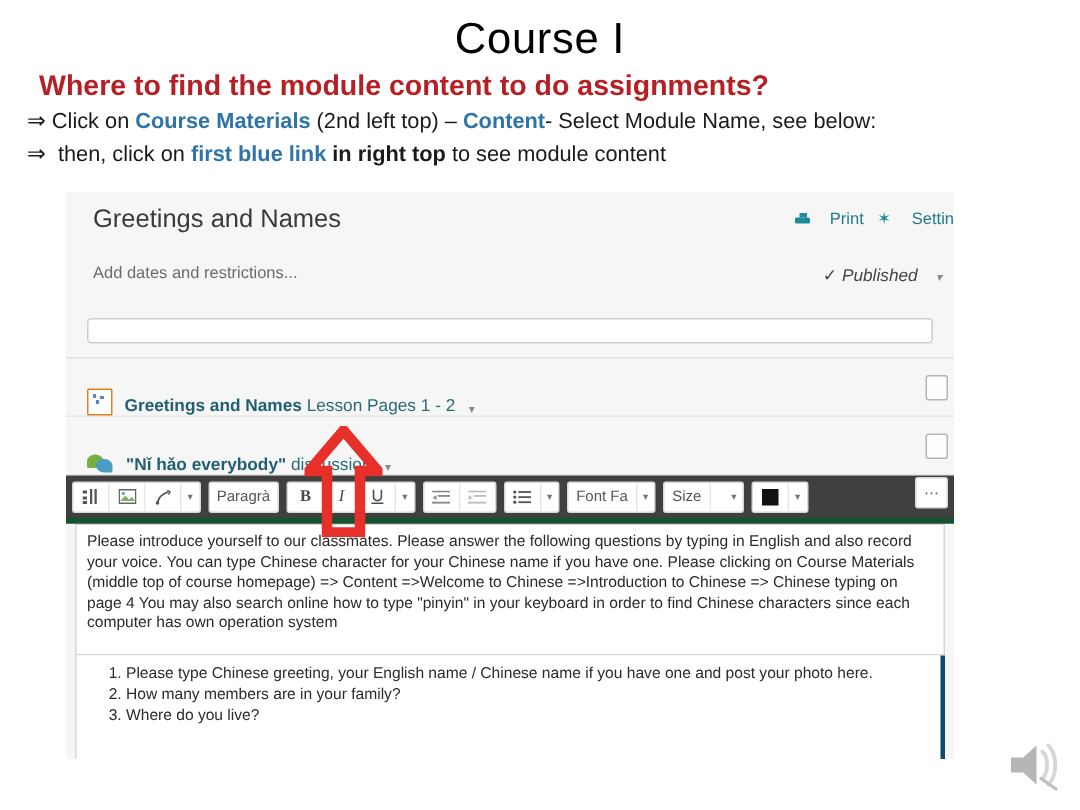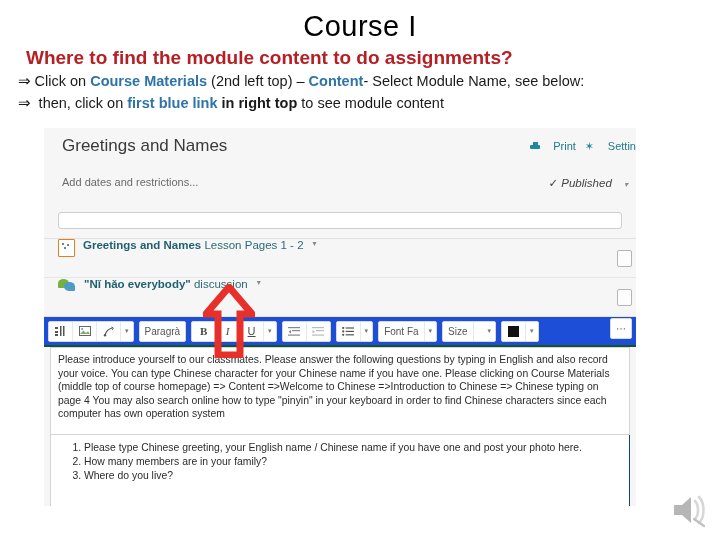--- a/index.html
+++ b/index.html
@@ -164,21 +164,21 @@
   .ss-divider {
     border-top: 1px solid #e2e2e2;
     margin-top: 9px;
   }
 
   .ss-item-row {
     position: relative;
     height: 38px;
     border-bottom: 1px solid #e6e6e6;
     display: flex;
-    align-items: flex-start;
+    align-items: flex-end;
     padding-left: 14px;
   }
   .ss-item-label {
     font-size: 11.5px;
     color: #1f5f70;
     font-weight: 700;
     margin-left: 8px;
     white-space: nowrap;
   }
   .ss-item-label .light { font-weight: 400; color: #2a6a78;}
@@ -237,22 +237,22 @@
     background: #4d9cc4;
     border-radius: 50% 50% 10% 50%;
   }
 
   
   .ss-toolbar {
     display: flex;
     align-items: center;
     gap: 0px;
     padding: 3px 4px;
-    background: #1d4ed8;
-    border-bottom: 2px solid #14532d;
+    background: #404040;
+    border-bottom: 4px solid #14532d;
     height: 22px;
   }
   .tb-group {
     display: flex;
     align-items: center;
     border: 1px solid #d8d8d8;
     border-radius: 2px;
     background: #fff;
     height: 19px;
     margin-right: 5px;
@@ -296,21 +296,21 @@
     padding: 5px 7px 6px 7px;
     font-size: 10.4px;
     color: #2b2b2b;
     line-height: 13.6px;
     height: 75px;
     overflow: hidden;
   }
   .ss-editor-list {
     background: #fff;
     border-left: 1px solid #d5d5d5;
-    border-right: 1px solid #0c4a6e;
+    border-right: 3px solid #0c4a6e;
     border-bottom: 1px solid #d5d5d5;
     margin: 0 6px;
     padding: 6px 7px 8px 7px;
     font-size: 10.4px;
     color: #2b2b2b;
     line-height: 14px;
     height: 64px;
     overflow: hidden;
   }
   .ss-editor-list ol {

